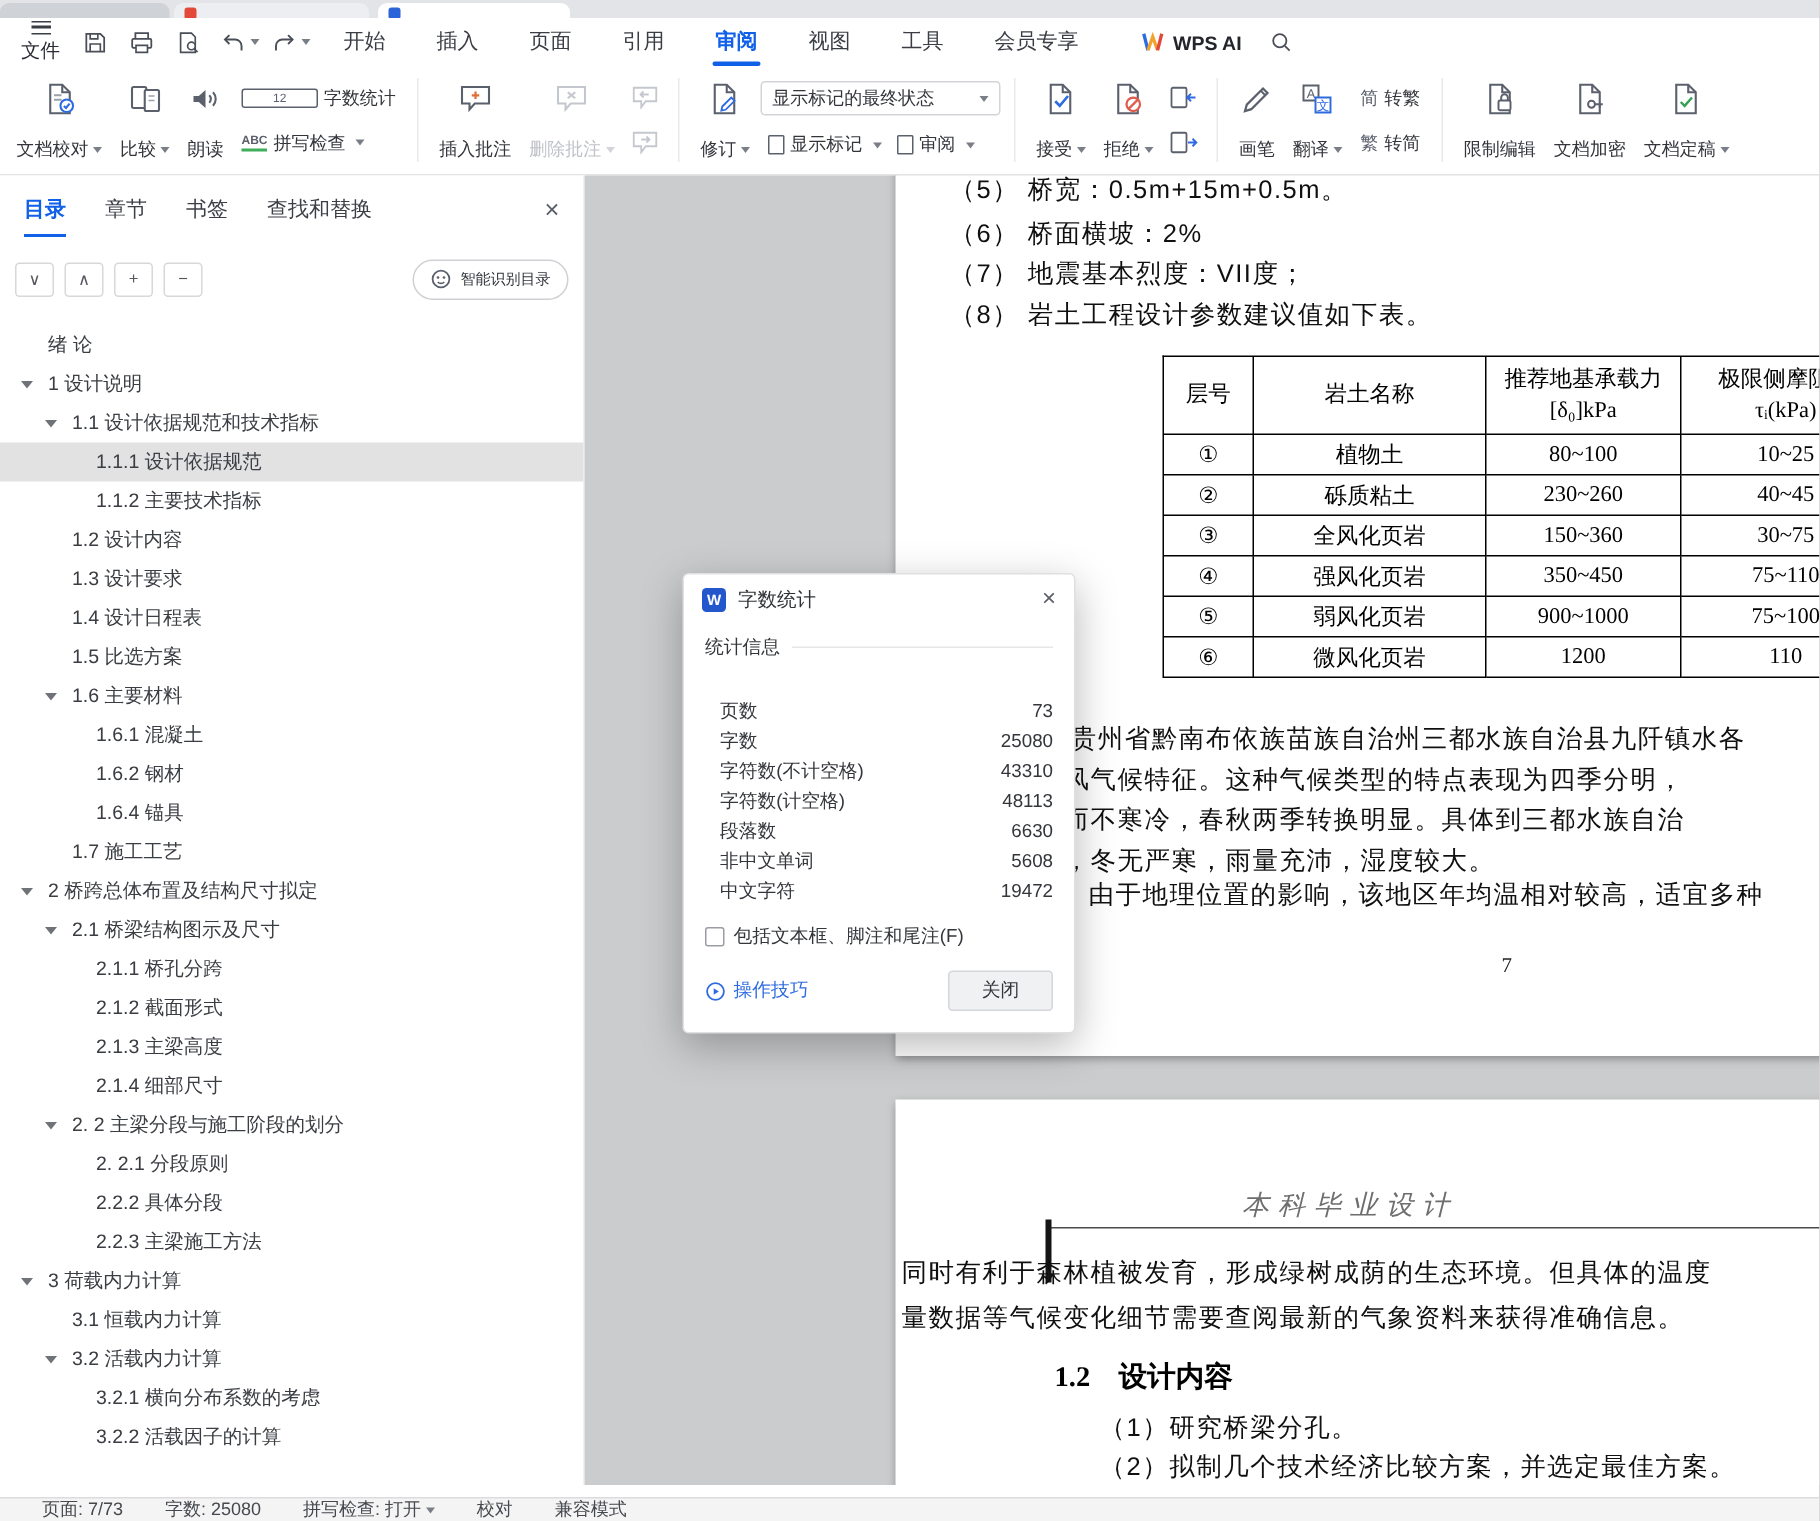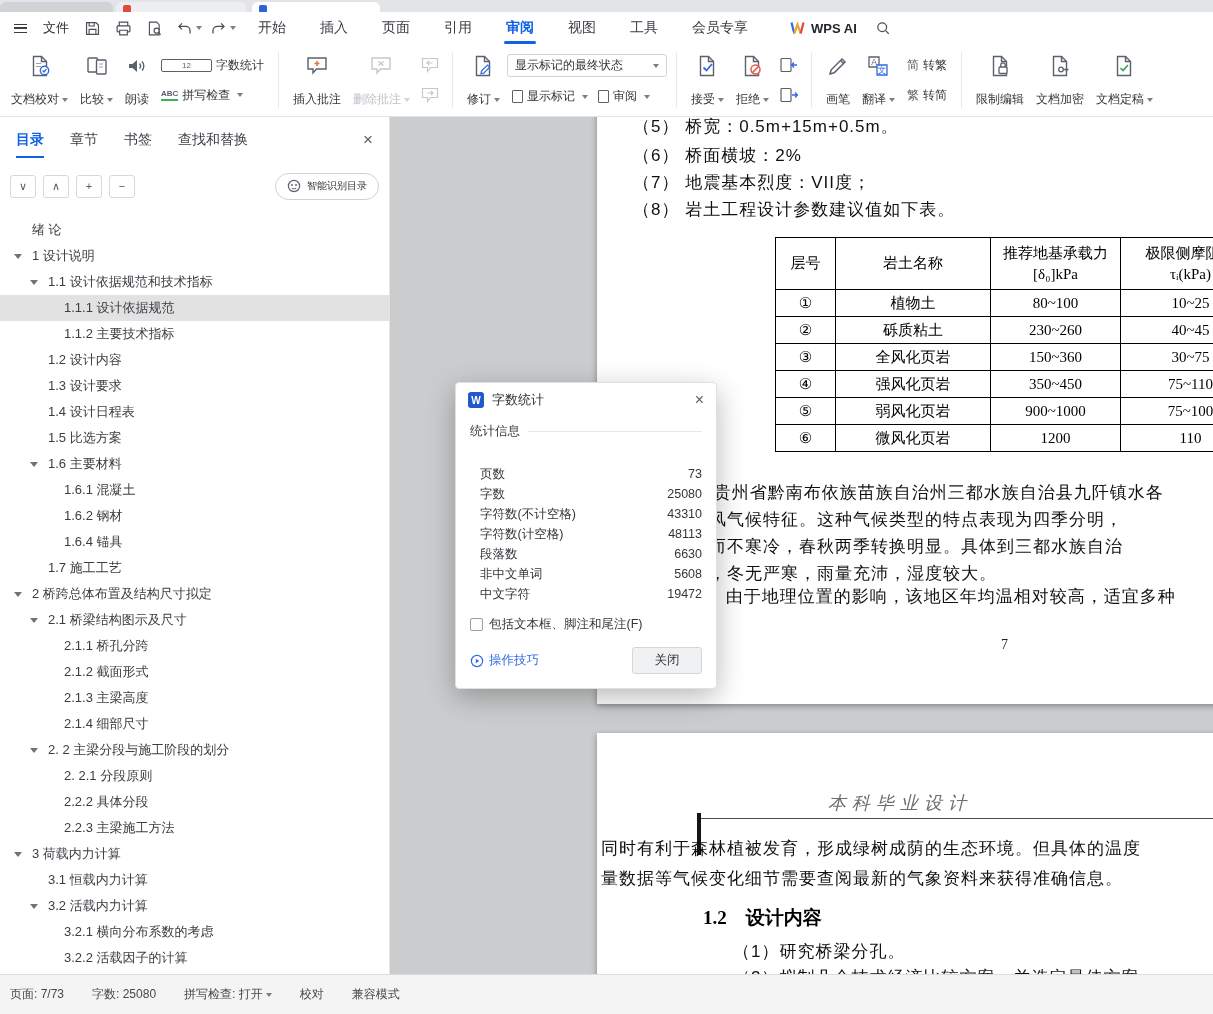--- a/index.html
+++ b/index.html
@@ -9,21 +9,21 @@
   
   .wintabs { position:absolute; top:0; left:0; right:0; height:12px; background:#e2e4e7; }
   .wintab { position:absolute; top:2px; height:12px; border-radius:6px 6px 0 0; }
   .wt1 { left:0; width:113px; background:#cfd2d6; }
   .wt2 { left:116px; width:130px; background:#eceef1; }
   .wt3 { left:252px; width:128px; background:#ffffff; }
   .wt-ico { position:absolute; top:3px; left:7px; width:8px; height:8px; border-radius:2px; }
 
   
   .menubar { position:absolute; top:12px; left:0; right:0; height:32px; background:#fff; display:flex; align-items:center; padding-left:8px; }
-  .file-btn { display:flex; align-items:center; gap:16px; font-size:13px; color:#2b2e35; padding:0 6px; }
+  .file-btn { display:flex; align-items:center; gap:2px; font-size:13px; color:#2b2e35; padding:0 6px;flex-direction:column; }
   .burger { width:13px; height:9px; border-top:1.6px solid #3a3d44; border-bottom:1.6px solid #3a3d44; position:relative; }
   .burger::after { content:""; position:absolute; left:0; right:0; top:2.6px; height:1.6px; background:#3a3d44; }
   .mb-ico { width:27px; height:24px; display:flex; align-items:center; justify-content:center; margin-left:4px; border-radius:3px; }
   .mbi { width:17px; height:17px; }
   .mb-undo { display:flex; align-items:center; margin-left:8px; }
   .mtabs { display:flex; gap:34px; margin-left:22px; font-size:14px; color:#3a3d44; }
   .mtab { position:relative; cursor:default; }
   .mtab.active { color:#1160e8; font-weight:bold; }
   .mtab.active::after { content:""; position:absolute; left:-2px; right:-2px; bottom:-7px; height:3px; background:#1160e8; border-radius:2px; }
   .wpsai { display:flex; align-items:center; gap:5px; margin-left:42px; font-size:13px; font-weight:bold; color:#24262c; }
@@ -102,21 +102,21 @@
   .sec { display:flex; align-items:center; font-size:12.5px; color:#33363b; margin:4px 0 24px; }
   .sec::after { content:""; flex:1; height:1px; background:#e7e7e9; margin-left:8px; }
   .stat-row { display:flex; justify-content:space-between; height:20px; line-height:20px; font-size:12.5px; color:#33363b; padding-left:10px; }
   .cbrow { display:flex; align-items:center; gap:6px; margin-top:12px; font-size:12.5px; color:#33363b; }
   .cb { width:13px; height:13px; border:1px solid #9a9da3; border-radius:2px; background:#fff; flex:0 0 auto; }
   .dfoot { display:flex; align-items:center; justify-content:space-between; margin-top:14px; }
   .tips { display:flex; align-items:center; gap:5px; color:#2f6be0; font-size:12.5px; }
   .closebtn { width:70px; height:27px; background:#f0f1f2; border:1px solid #d4d6da; border-radius:3px; font-size:12.5px; color:#33363b; display:flex; align-items:center; justify-content:center; }
 
   
-  .statusbar { position:absolute; left:0; right:0; bottom:0; height:40px; background:#f4f4f5; border-top:1px solid #dcdcde; display:flex; align-items:center; font-size:12px; color:#45484d; padding:0 10px; }
+  .statusbar { position:absolute; left:0; right:0; bottom:0; height:16px; background:#f4f4f5; border-top:1px solid #dcdcde; display:flex; align-items:center; font-size:12px; color:#45484d; padding:0 28px; }
   .sb-item { margin-right:28px; display:flex; align-items:center; white-space:nowrap; }
 </style>
 </head>
 <body>
 
 <div class="app">
 
   <div class="wintabs">
     <div class="wintab wt1"></div>
     <div class="wintab wt2">

